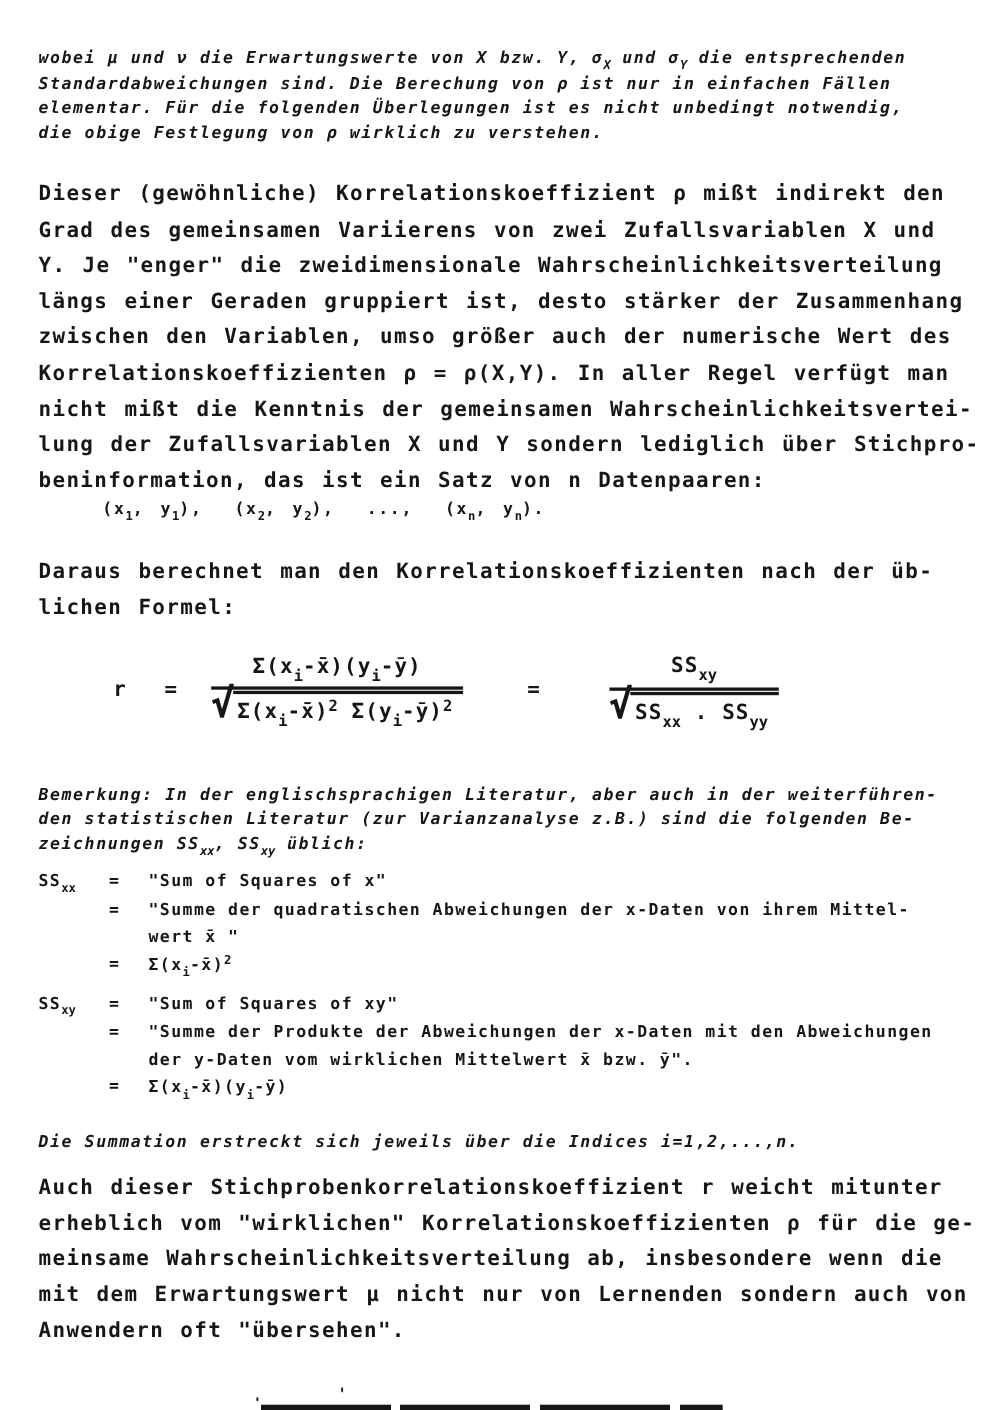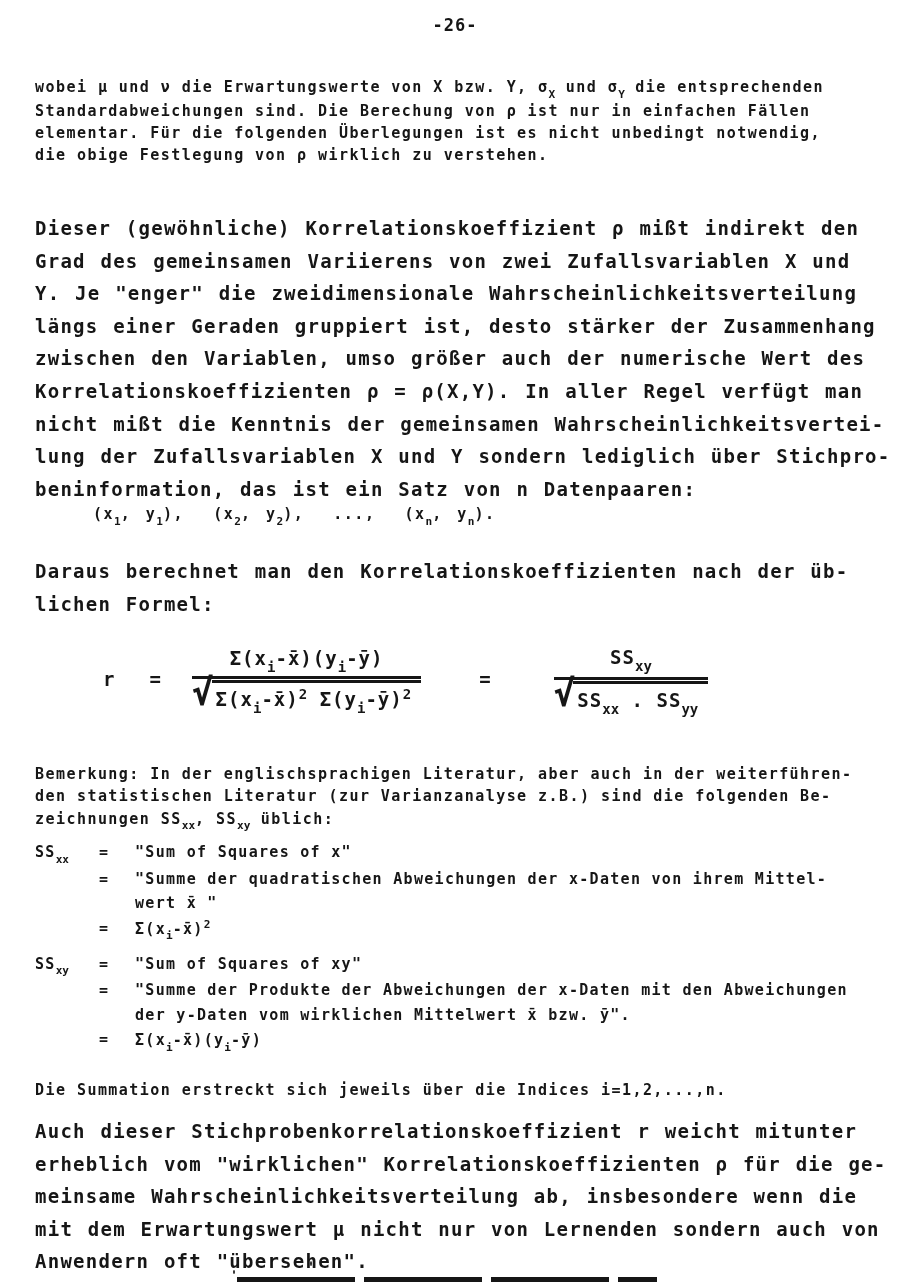--- a/index.html
+++ b/index.html
@@ -8,26 +8,26 @@
   body {
     height:1282px; background:var(--paper); color:var(--ink);
     font-family:"DejaVu Sans Mono","Liberation Mono",monospace;
     font-weight:bold; position:relative; overflow:hidden;
   }
   .page-number { text-align:center; padding-top:15px; font-size:17px; letter-spacing:1px; }
   .content { padding:0 26px 0 35px; }
   .line { display:block; white-space:pre; }
 
   
-  .small { font-size:15px; line-height:22px; letter-spacing:1.45px; }
+  .small { font-size:15px; line-height:22px; letter-spacing:1.45px;font-style:italic; }
   .intro { margin-top:41px; }
 
   
   .big { font-size:19px; line-height:32.6px; letter-spacing:1.25px; word-spacing:2px; }
-  .body1 { margin-top:46px; }
+  .body1 { margin-top:29px; }
   .body2 { margin-top:12px; }
   .body3 { margin-top:14px; }
 
   .datapairs { padding-left:58px; font-size:15px; letter-spacing:1.5px; word-spacing:4px; height:38px; }
 
   
   .tk-sub { font-size:0.74em; position:relative; top:0.5em; letter-spacing:0; }
   .tk-sup { font-size:0.74em; position:relative; top:-0.5em; letter-spacing:0; }
   .tk-t   { white-space:pre; }
 
@@ -57,21 +57,20 @@
   .bottom-artifact {
     position:absolute; bottom:0; left:237px; width:420px; height:5px;
     background:repeating-linear-gradient(90deg, var(--ink) 0 118px, transparent 118px 127px);
   }
 </style>
 </head>
 <body>
 
 <div class="page">
 
-  <div class="page-number">-26-</div>
 
   <div class="content">
 
     <div class="small intro">
       <span class="line"><span class="tk-t">wobei μ und ν die Erwartungswerte von X bzw. Y, σ</span><span class="tk-sub">X</span><span class="tk-t"> und σ</span><span class="tk-sub">Y</span><span class="tk-t"> die entsprechenden</span></span>
       <span class="line">Standardabweichungen sind. Die Berechung von ρ ist nur in einfachen Fällen</span>
       <span class="line">elementar. Für die folgenden Überlegungen ist es nicht unbedingt notwendig,</span>
       <span class="line">die obige Festlegung von ρ wirklich zu verstehen.</span>
     </div>
 

